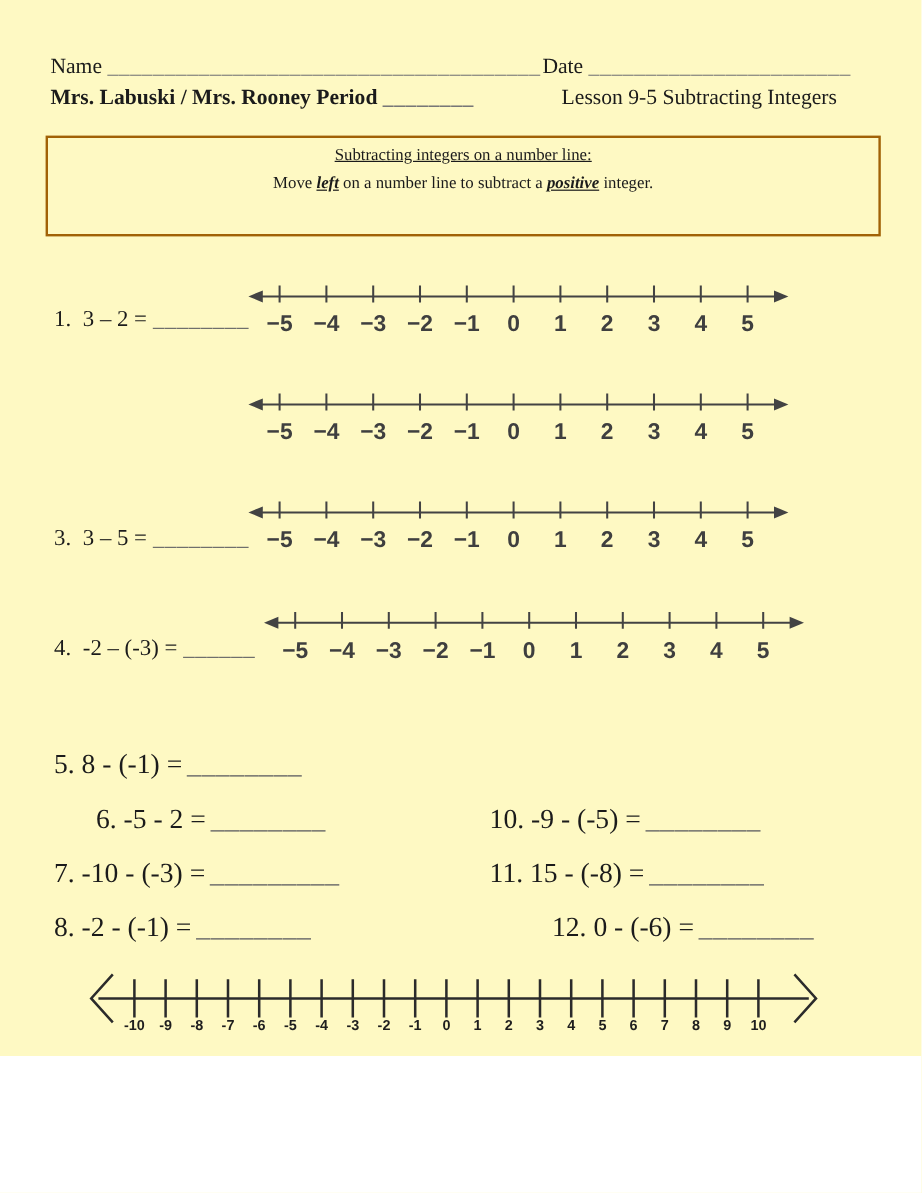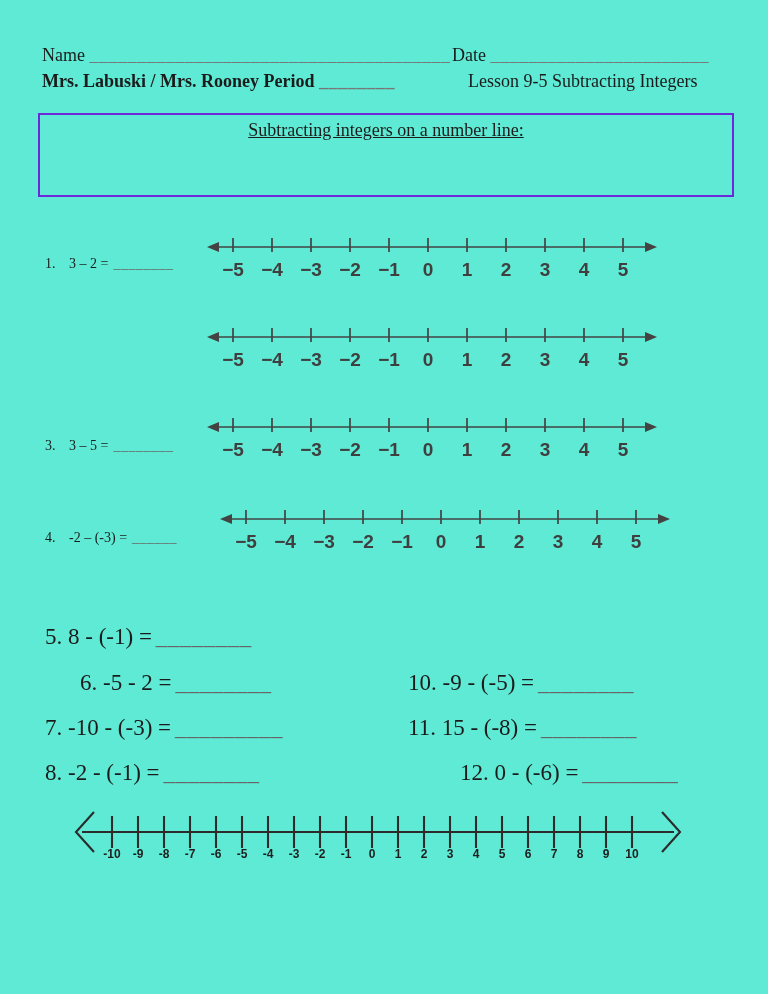--- a/index.html
+++ b/index.html
@@ -1,59 +1,60 @@
 <!DOCTYPE html>
 <html><head>
 <meta charset="utf-8">
 <style>
   html, body { margin: 0; padding: 0; background: #ffffff; }
   .page {
     position: relative;
     width: 768px;
-    height: 994px;
-    background: #5eead4;
+    height: 880px;
+    background: #fef9c3;
     font-family: "Liberation Serif", serif;
     color: #1b1b1b;
     overflow: hidden;
   }
   .abs { position: absolute; white-space: nowrap; }
   .hdr { font-size: 18px; }
   .blank-gray { color: #777; letter-spacing: 0.5px; }
   .instruction-box {
     position: absolute;
     left: 38px; top: 113px;
     width: 692px; height: 77px;
-    border: 2px solid #6d28d9;
+    border: 2px solid #a16207;
     text-align: center;
-    font-size: 18px;
+    font-size: 14px;
     line-height: 24px;
     padding-top: 3px;
     box-sizing: content-box;
   }
   .box-title { text-decoration: underline; }
   .em { font-weight: bold; font-style: italic; text-decoration: underline; }
-  .prob { font-size: 14px; }
+  .prob { font-size: 19px; }
   .prob .pnum { display: inline-block; min-width: 24px; }
   .prob .blank { color: #666; margin-left: 5px; letter-spacing: 0.5px; }
   .practice { font-size: 23px; }
   .practice .blank { color: #666; margin-left: 4px; letter-spacing: 0.5px; }
   .numline { position: absolute; line-height: 0; }
 </style>
 </head>
 <body>
 
 <div class="page">
 
   <div class="abs hdr" style="left:42px; top:45px;"><span>Name</span> <span class="blank-gray">______________________________________</span></div>
   <div class="abs hdr" style="left:452px; top:45px;"><span>Date</span> <span class="blank-gray">_______________________</span></div>
   <div class="abs hdr" style="left:42px; top:71px;font-weight:bold;"><span>Mrs. Labuski / Mrs. Rooney Period</span> <span class="blank-gray">________</span></div>
   <div class="abs hdr" style="left:468px; top:71px;">Lesson 9-5 Subtracting Integers</div>
 
   <div class="instruction-box">
     <div class="box-title">Subtracting integers on a number line:</div>
+    <div><span>Move </span><span class="em">left</span><span> on a number line to subtract a </span><span class="em">positive</span><span> integer.</span></div>
   </div>
 
   <div class="abs prob" style="left:45px; top:256px;"><span class="pnum">1.</span><span>3 – 2 =</span><span class="blank">________</span></div>
   <div class="numline" style="left:205px; top:230px;"><svg width="454" height="52" viewBox="0 0 454 52">
         <line x1="10" y1="17" x2="444" y2="17" stroke="#434343" stroke-width="1.7"></line>
         <polygon points="2,17 14,12 14,22" fill="#434343"></polygon>
         <polygon points="452,17 440,12 440,22" fill="#434343"></polygon>
         <line x1="28" y1="8" x2="28" y2="22" stroke="#434343" stroke-width="1.7"></line>
         <text x="28" y="46" text-anchor="middle" font-family="&quot;Liberation Sans&quot;, sans-serif" font-size="19" font-weight="600" fill="#3f3f3f">−5</text>
         <line x1="67" y1="8" x2="67" y2="22" stroke="#434343" stroke-width="1.7"></line>

